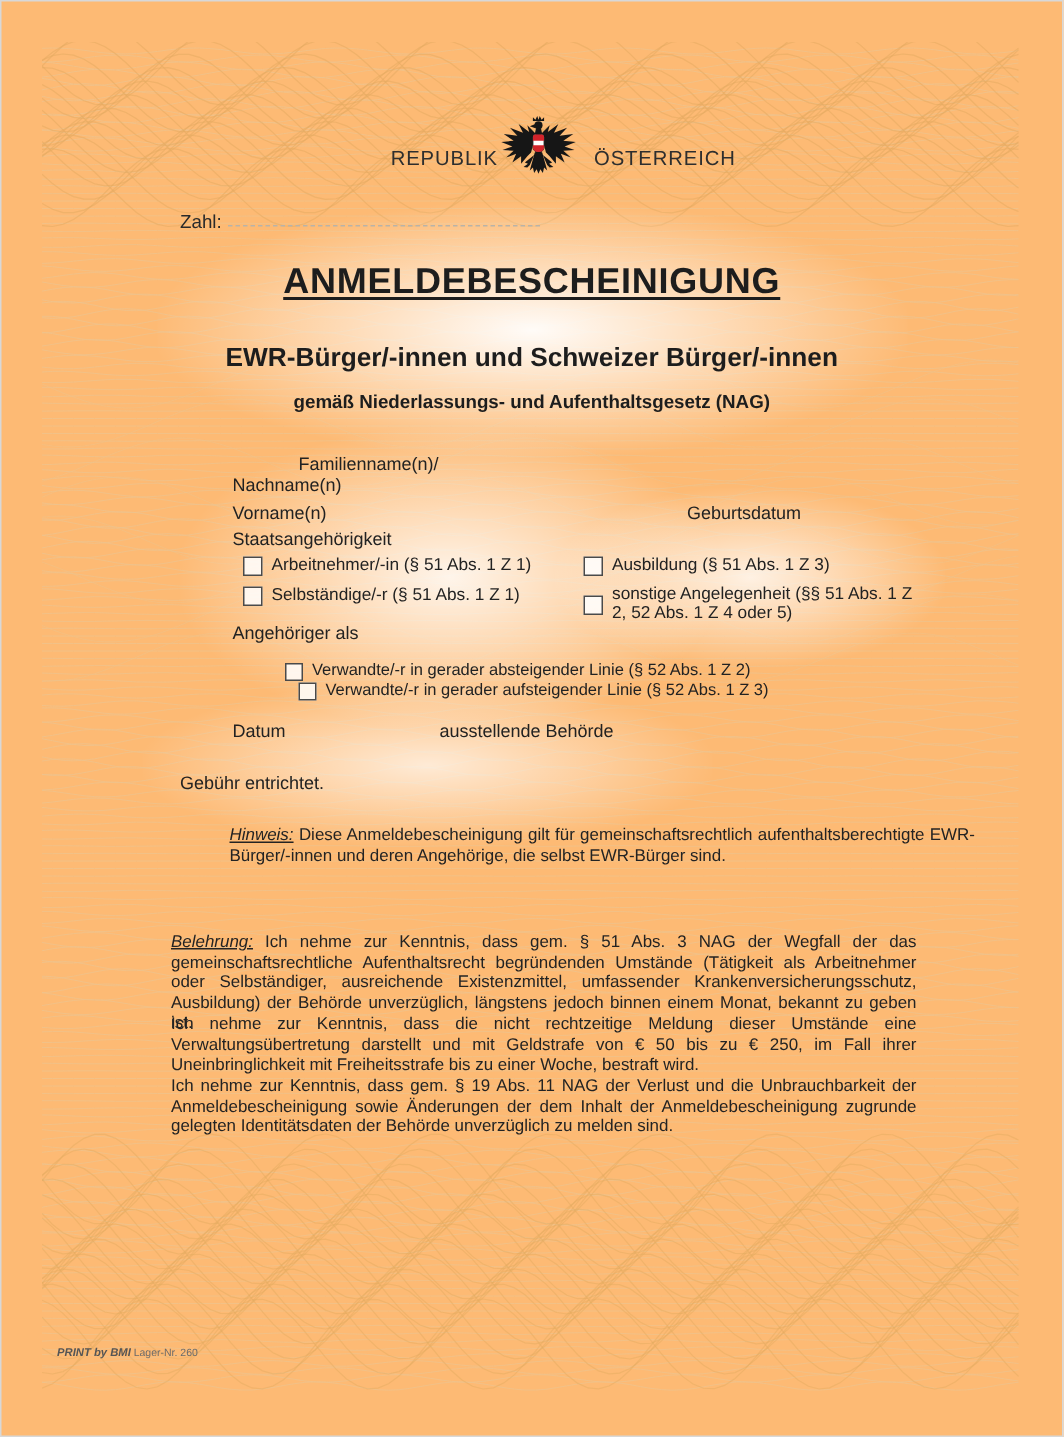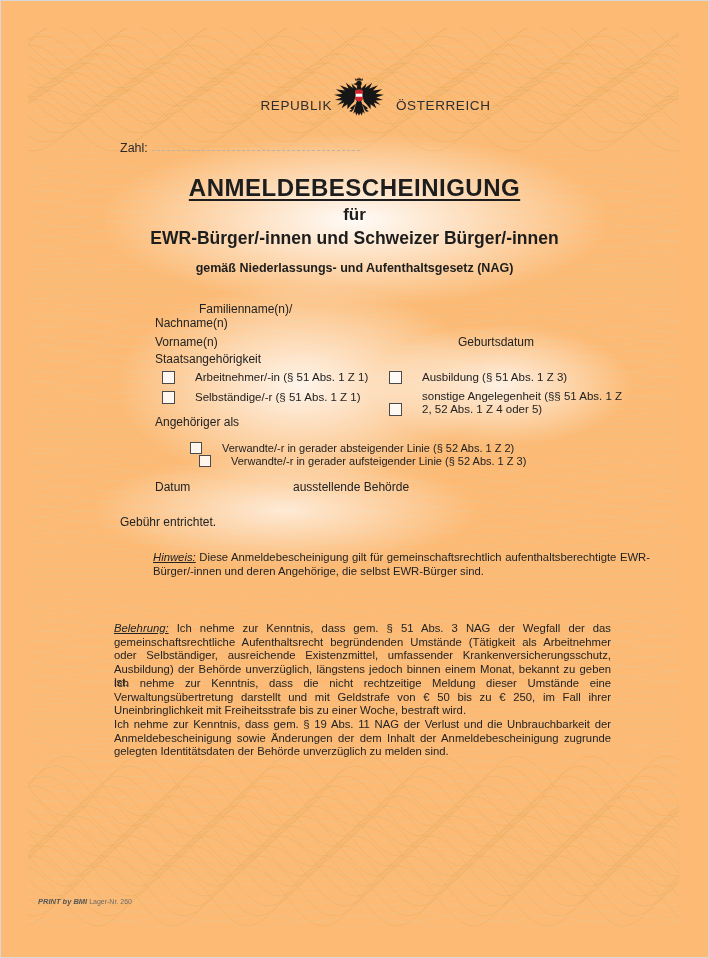--- a/index.html
+++ b/index.html
@@ -22,21 +22,21 @@
   .zahl{font-size:12.5px;color:#2a2a2a;}
   .zahl-line{border-bottom:1px dashed #b9b3a8;height:12px;}
 
   .title-main{left:0;right:0;top:174px;text-align:center;font-size:24px;font-weight:bold;
       letter-spacing:.5px;text-decoration:underline;text-decoration-thickness:2px;text-underline-offset:3px;}
   .title-fur{left:0;right:0;top:205px;text-align:center;font-size:17px;font-weight:bold;}
   .title-l3{left:0;right:0;top:228px;text-align:center;font-size:17.5px;font-weight:bold;}
   .title-sub{left:0;right:0;top:261px;text-align:center;font-size:12.5px;font-weight:bold;}
 
   .fld{font-size:12px;color:#222;}
-  .cb-item{display:flex;align-items:flex-end;gap:20px;font-size:11.5px;color:#222;}
+  .cb-item{display:flex;align-items:center;gap:6px;font-size:11.5px;color:#222;}
   .cb{width:11px;height:11px;border:1.3px solid #4a4a4a;background:rgba(255,255,255,.85);
       flex:0 0 auto;margin-top:1px;cursor:pointer;}
   .cb.sm{width:10px;height:10px;}
   .cb-label{line-height:13px;}
   .sub-item{font-size:11px;}
   .sub-item .cb-label{line-height:12.5px;}
 
   .para{left:114px;width:497px;font-size:11.3px;line-height:13.6px;text-align:justify;color:#232323;}
   .p-label{font-style:italic;text-decoration:underline;}
 
@@ -306,21 +306,20 @@
       <path d="M61,52 h18 v2 q0,9 -9,9 q-9,0 -9,-9 z" fill="#d2232a"></path>
     </g>
   </svg>
   <span class="abs hdr-txt" style="right:377px;top:98px;">REPUBLIK</span>
   <span class="abs hdr-txt" style="left:396px;top:98px;">ÖSTERREICH</span>
 
   <span class="abs zahl" style="left:120px;top:141px;">Zahl:</span>
   <span class="abs zahl-line" style="left:152px;top:138px;width:208px;"></span>
 
   <div class="abs title-main">ANMELDEBESCHEINIGUNG</div>
-  <div class="abs title-fur">für</div>
   <div class="abs title-l3">EWR-Bürger/-innen und Schweizer Bürger/-innen</div>
   <div class="abs title-sub">gemäß Niederlassungs- und Aufenthaltsgesetz (NAG)</div>
 
   <span class="abs fld" style="left:155px;top:302px;margin-left:44px;">Familienname(n)/</span>
   <span class="abs fld" style="left:155px;top:316px;">Nachname(n)</span>
   <span class="abs fld" style="left:155px;top:335px;">Vorname(n)</span>
   <span class="abs fld" style="left:458px;top:335px;">Geburtsdatum</span>
   <span class="abs fld" style="left:155px;top:352px;">Staatsangehörigkeit</span>
 
   <div class="abs cb-item" style="left:162px;top:370px;">

